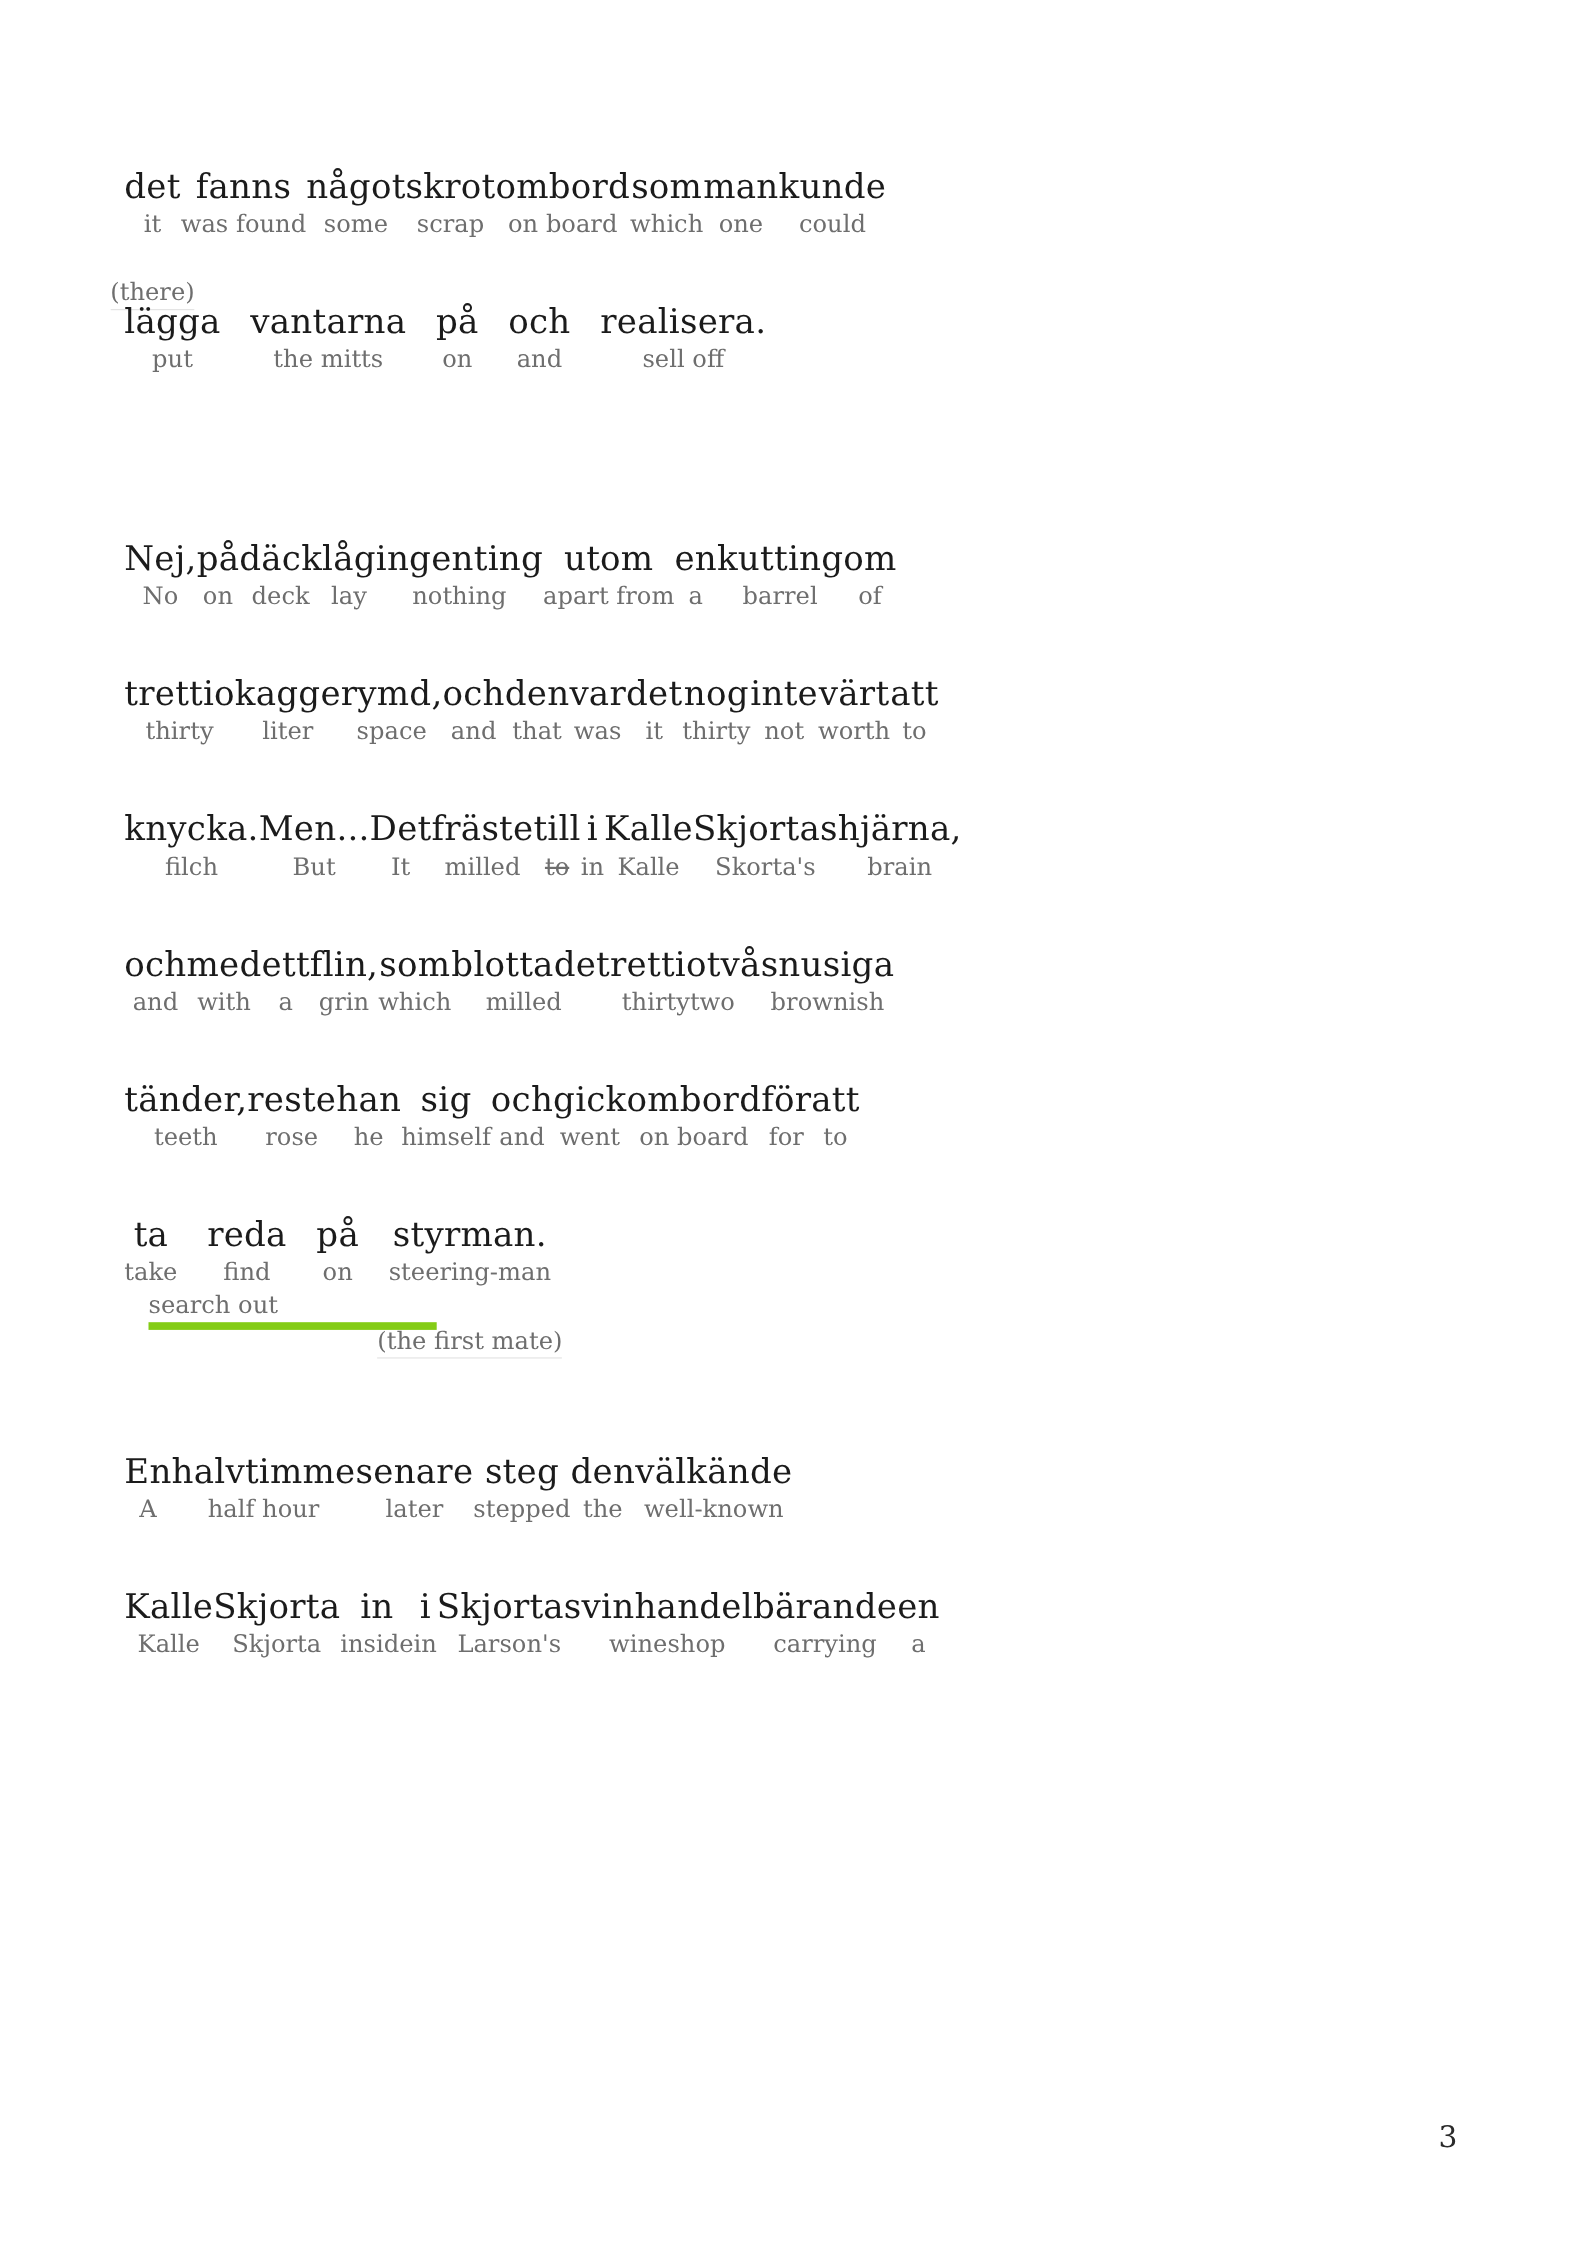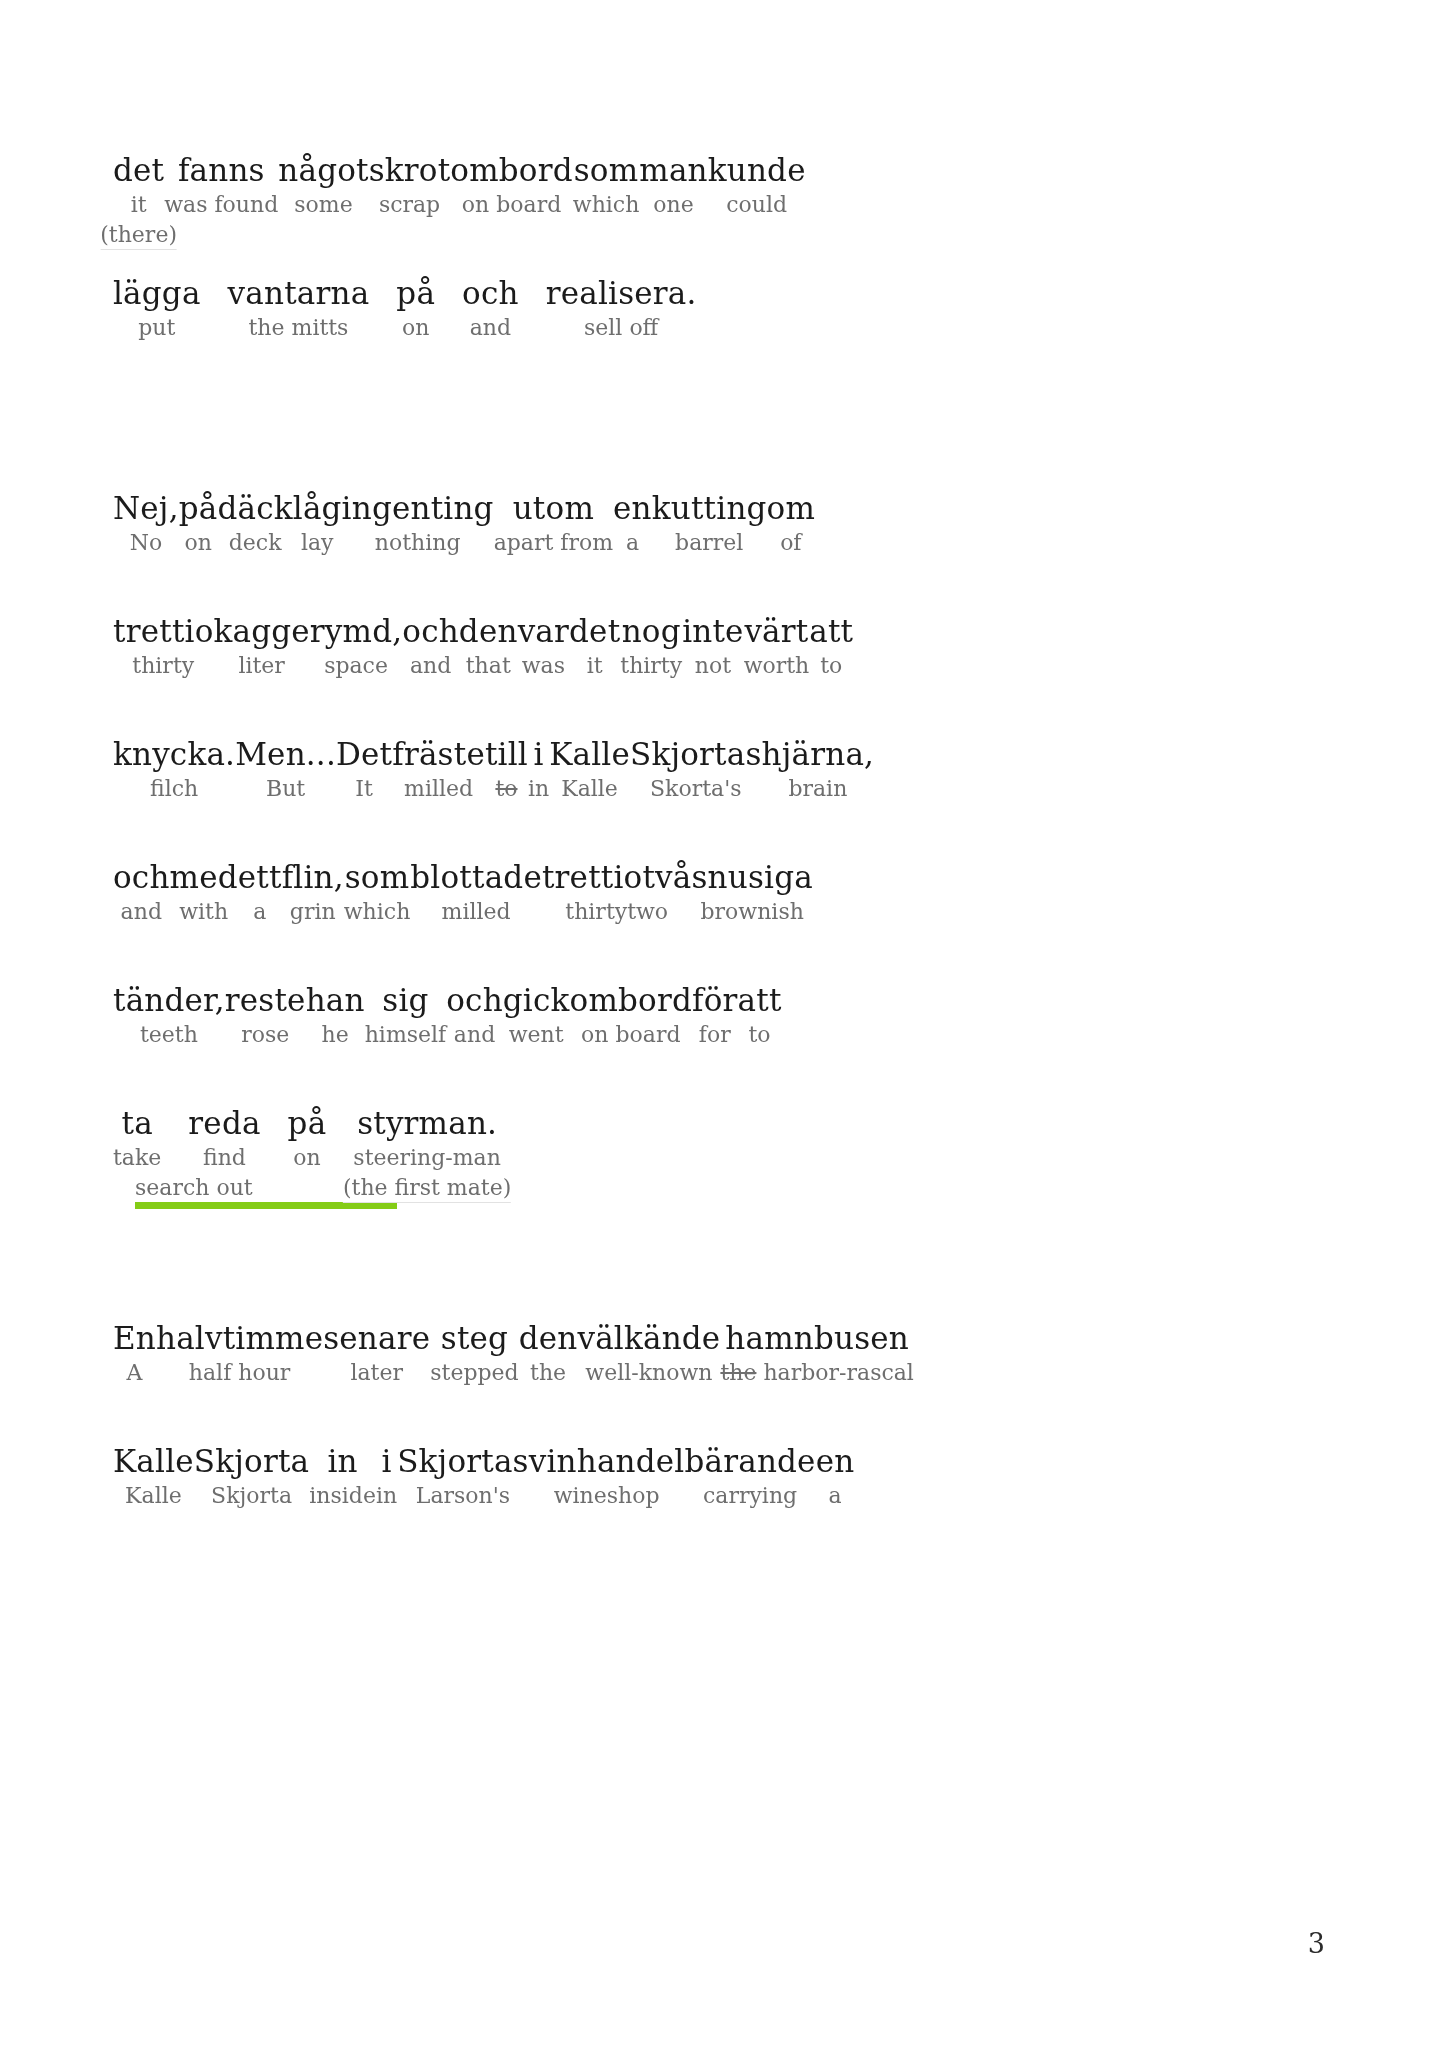--- a/index.html
+++ b/index.html
@@ -51,21 +51,21 @@
   .gl2 {
     position: absolute;
     top: 71px;
     left: 50%;
     transform: translateX(-50%);
     font-size: 22px;
     line-height: 28px;
     color: #6e6e6e;
     white-space: nowrap;
   }
-  .faint-line { border-bottom: 1px solid #e2e2e2; }
+  .faint-line { border-bottom: 1px solid #e2e2e2; margin-top: 32px; }
   .group { position: relative; display: flex; flex-direction: column; }
   .group-row { display: flex; gap: 27px; }
   .group-gl2 {
     position: absolute;
     top: 71px;
     left: 22px;
     width: 262px;
     text-align: left;
     font-size: 22px;
     line-height: 28px;
@@ -383,24 +383,20 @@
           <div class="gl"><span>stepped</span></div>
         </div>
         <div class="word">
           <div class="sv">den</div>
           <div class="gl"><span>the</span></div>
         </div>
         <div class="word">
           <div class="sv">välkände</div>
           <div class="gl"><span>well-known</span></div>
         </div>
-        <div class="word">
-          <div class="sv">hamnbusen</div>
-          <div class="gl"><span class="strike">the</span> <span>harbor-rascal</span></div>
-        </div>
       </div>
       <div class="line justify">
         <div class="word">
           <div class="sv">Kalle</div>
           <div class="gl"><span>Kalle</span></div>
         </div>
         <div class="word">
           <div class="sv">Skjorta</div>
           <div class="gl"><span>Skjorta</span></div>
         </div>

